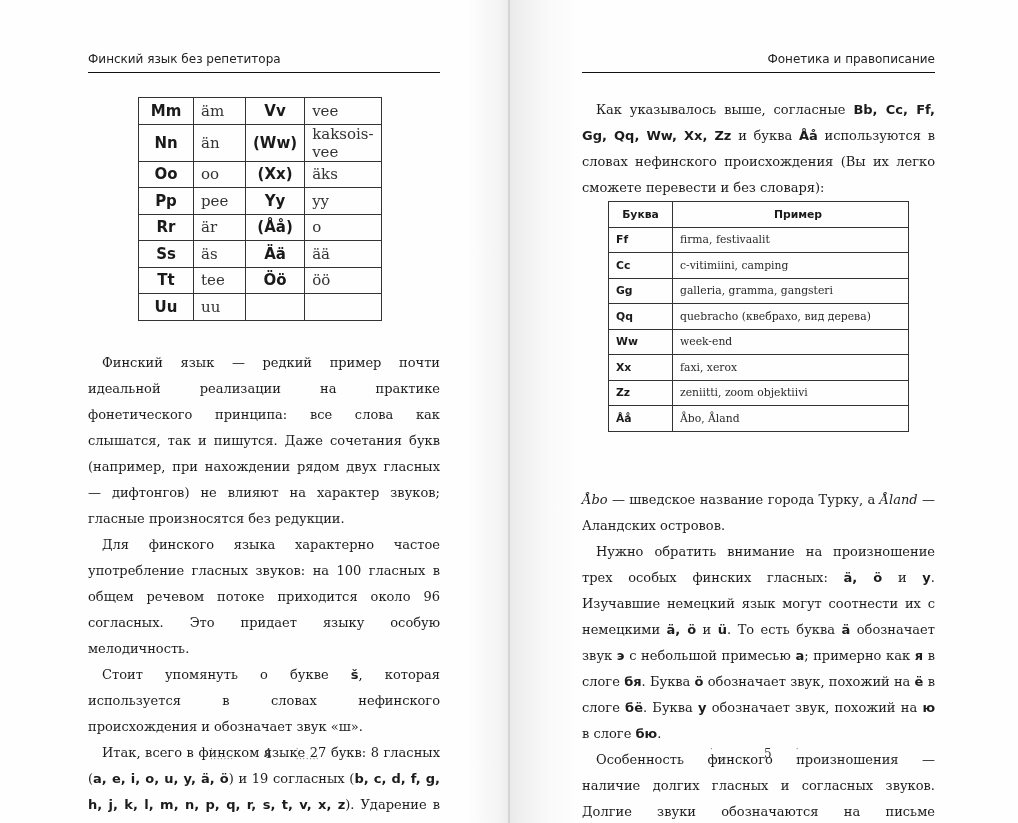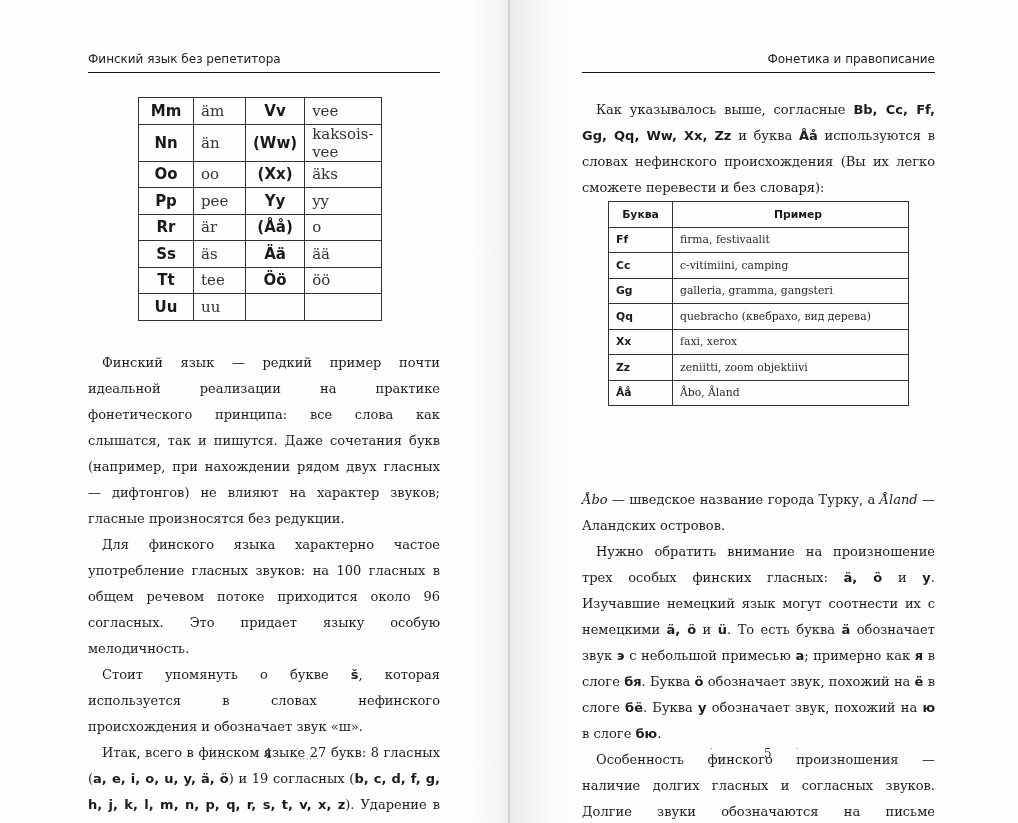--- a/index.html
+++ b/index.html
@@ -208,20 +208,24 @@
         </tr>
         <tr>
           <td class="letter">Gg</td>
           <td class="example">galleria, gramma, gangsteri</td>
         </tr>
         <tr>
           <td class="letter">Qq</td>
           <td class="example">quebracho (квебрахо, вид дерева)</td>
         </tr>
         <tr>
+          <td class="letter">Ww</td>
+          <td class="example">week-end</td>
+        </tr>
+        <tr>
           <td class="letter">Xx</td>
           <td class="example">faxi, xerox</td>
         </tr>
         <tr>
           <td class="letter">Zz</td>
           <td class="example">zeniitti, zoom objektiivi</td>
         </tr>
         <tr>
           <td class="letter">Åå</td>
           <td class="example">Åbo, Åland</td>

